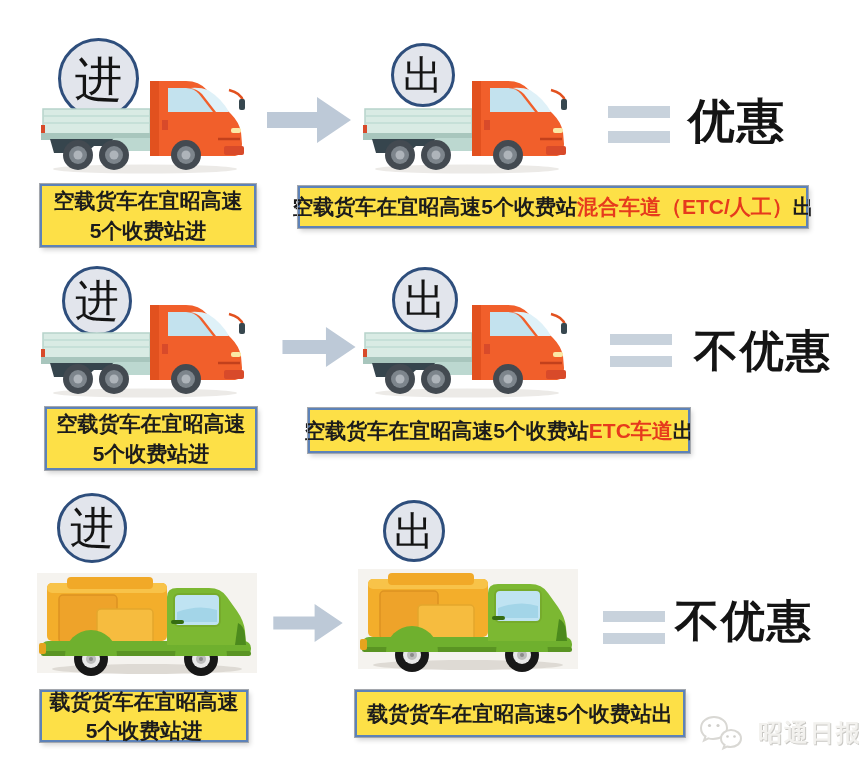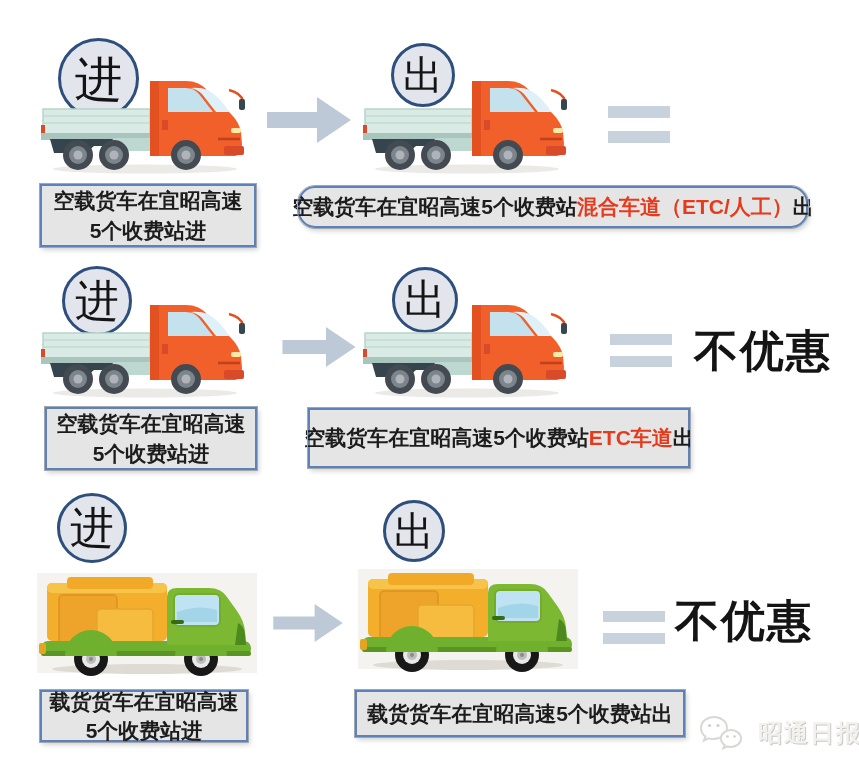--- a/index.html
+++ b/index.html
@@ -46,30 +46,30 @@
   .eq3{left:603px;top:611px;}
   .eq3 .bar{height:11px;} .eq3 .gap{height:11px;}
   
   .result{position:absolute;font-weight:600;color:#141414;letter-spacing:2px;white-space:nowrap;}
   .res1{left:688px;top:90px;font-size:47px;}
   .res2{left:694px;top:322px;font-size:44px;}
   .res3{left:675px;top:592px;font-size:44px;}
   
   .caption{
     position:absolute;box-sizing:border-box;
-    background:#e5e5e5;border:2px solid #5d82b8;outline:1px solid #a3a7ad;
+    background:#fde047;border:2px solid #5d82b8;outline:1px solid #a3a7ad;
     box-shadow:2px 3px 5px rgba(0,0,0,.18);
     display:flex;flex-direction:column;align-items:center;justify-content:center;
     text-align:center;font-weight:bold;font-size:21px;line-height:1.4;color:#1c1c1c;
     padding:6px 4px;
   }
   .cap1L{left:40px;top:184px;width:216px;height:63px;}
-  .cap1R{left:298px;top:186px;width:510px;height:42px;border-radius:17px;}
+  .cap1R{left:298px;top:186px;width:510px;height:42px;}
   .cap2L{left:45px;top:407px;width:212px;height:63px;}
-  .cap2R{left:308px;top:408px;width:382px;height:60px;}
+  .cap2R{left:308px;top:408px;width:382px;height:45px;}
   .cap3L{left:40px;top:690px;width:208px;height:52px;}
   .cap3R{left:355px;top:690px;width:330px;height:47px;text-align:center;}
   .caption .hl{color:#e63a1d;}
   .caption p{margin:0;white-space:nowrap;}
   
   .watermark{
     position:absolute;left:698px;top:714px;display:flex;align-items:center;gap:14px;
   }
   .watermark .wm-text{
     font-size:24px;font-weight:bold;letter-spacing:2px;color:#f2f1ee;
@@ -193,20 +193,21 @@
   <div class="truck t1b">
     <svg>
         <use href="#sym-truck-empty"></use>
       </svg>
   </div>
   <div class="equals eq1">
     <div class="bar"></div>
       <div class="gap"></div>
       <div class="bar"></div>
   </div>
+  <div class="result res1">优惠</div>
   <div class="caption cap1L">
     <p>空载货车在宜昭高速</p>
     <p>5个收费站进</p>
   </div>
   <div class="caption cap1R">
     <p><span>空载货车在宜昭高速5个收费站</span><span class="hl">混合车道（ETC/人工）</span><span>出</span></p>
   </div>
 
   <div class="badge b2in">
     <span>进</span>

